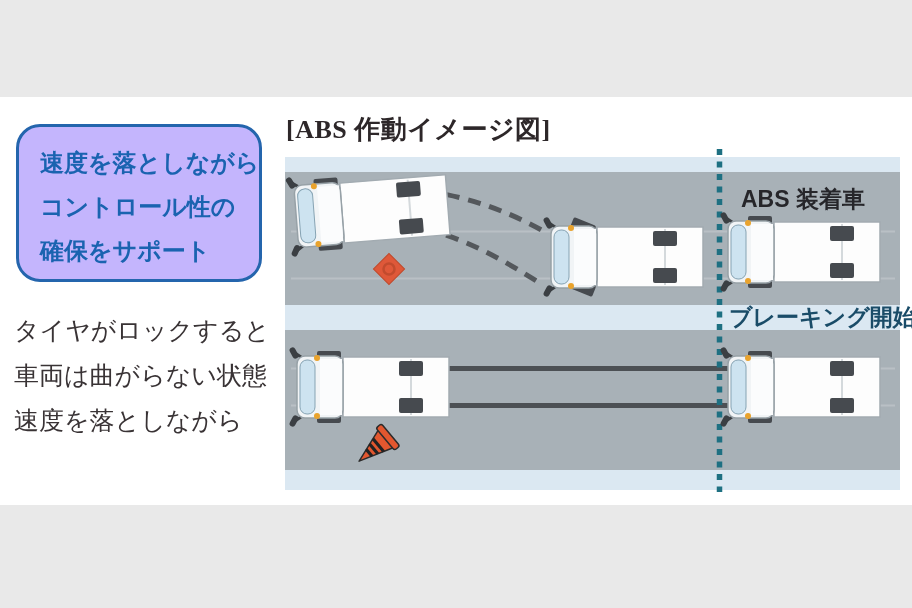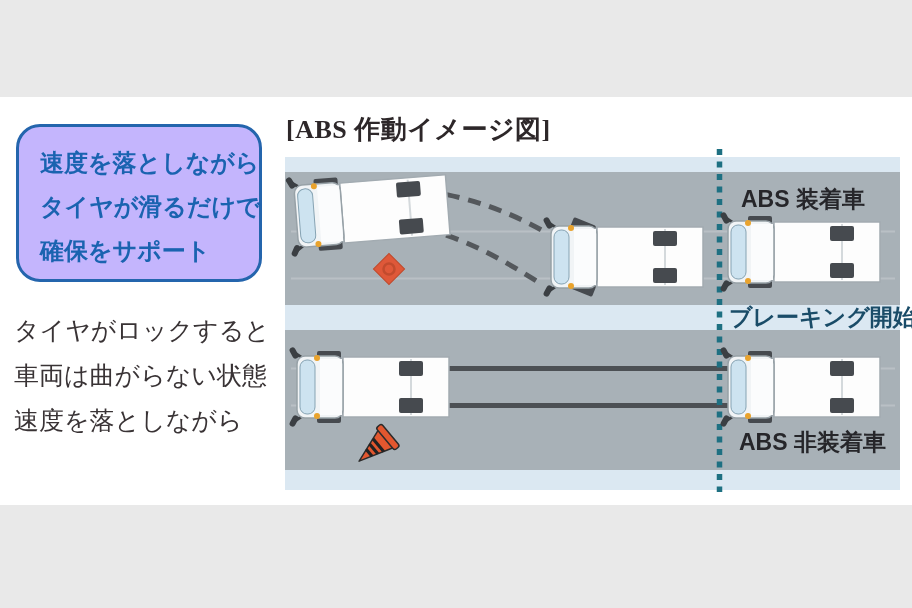--- a/index.html
+++ b/index.html
@@ -45,21 +45,21 @@
   .lbl-noabs{left:454px;top:278px;color:#26262a;}
 </style>
 </head>
 <body>
 
 <div class="page">
   <div class="content">
 
     <div class="info-box">
       <div class="info-line">速度を落としながら</div>
-      <div class="info-line">タイヤが滑るだけで</div>
+      <div class="info-line">コントロール性の</div>
       <div class="info-line">確保をサポート</div>
     </div>
 
     <div class="desc">
       <div class="desc-line">タイヤがロックすると</div>
       <div class="desc-line">車両は曲がらない状態</div>
       <div class="desc-line">速度を落としながら</div>
     </div>
 
     <div class="diagram-title">[ABS 作動イメージ図]</div>
@@ -156,16 +156,15 @@
           <path d="M-22,0 L14,-12 L14,12 Z" fill="#e2572f" stroke="#2b2b2b" stroke-width="1.5" stroke-linejoin="round"></path>
           <rect x="12" y="-14.5" width="7" height="29" rx="2.5" fill="#e2572f" stroke="#2b2b2b" stroke-width="1.5"></rect>
           <line x1="-9" y1="-4.6" x2="-9" y2="4.6" stroke="#222222" stroke-width="3.2"></line>
           <line x1="-3" y1="-6.4" x2="-3" y2="6.4" stroke="#222222" stroke-width="3.2"></line>
           <line x1="3" y1="-8.3" x2="3" y2="8.3" stroke="#222222" stroke-width="3.2"></line>
         </g>
       </svg>
 
       <div class="lbl lbl-abs">ABS 装着車</div>
       <div class="lbl lbl-brake">ブレーキング開始</div>
-      <div class="lbl lbl-noabs">ABS 非装着車</div>
     </div>
   </div>
 </div>
 
 </body></html>

